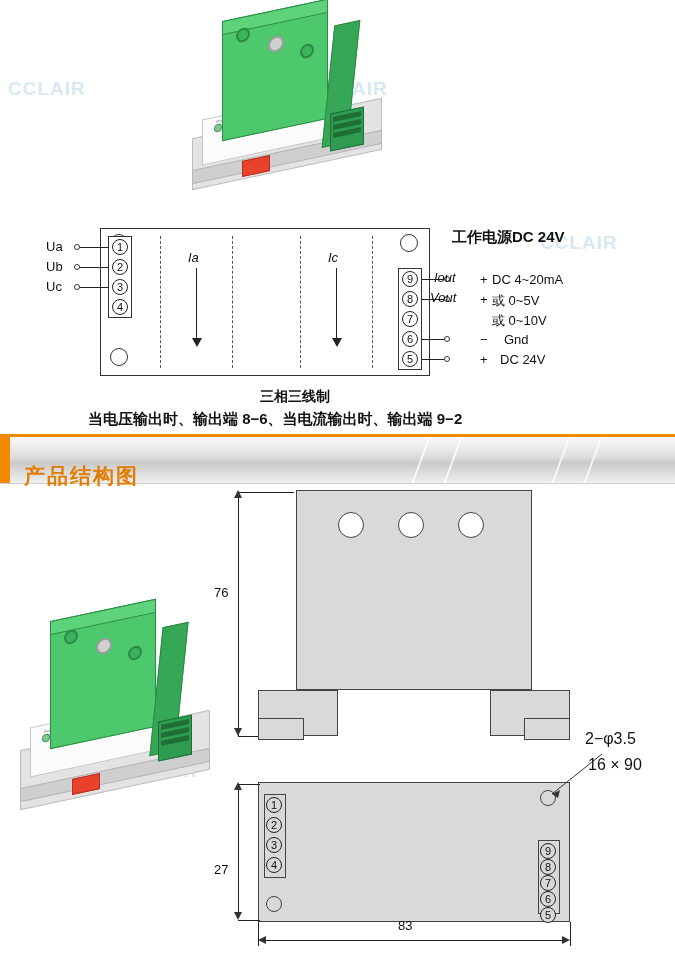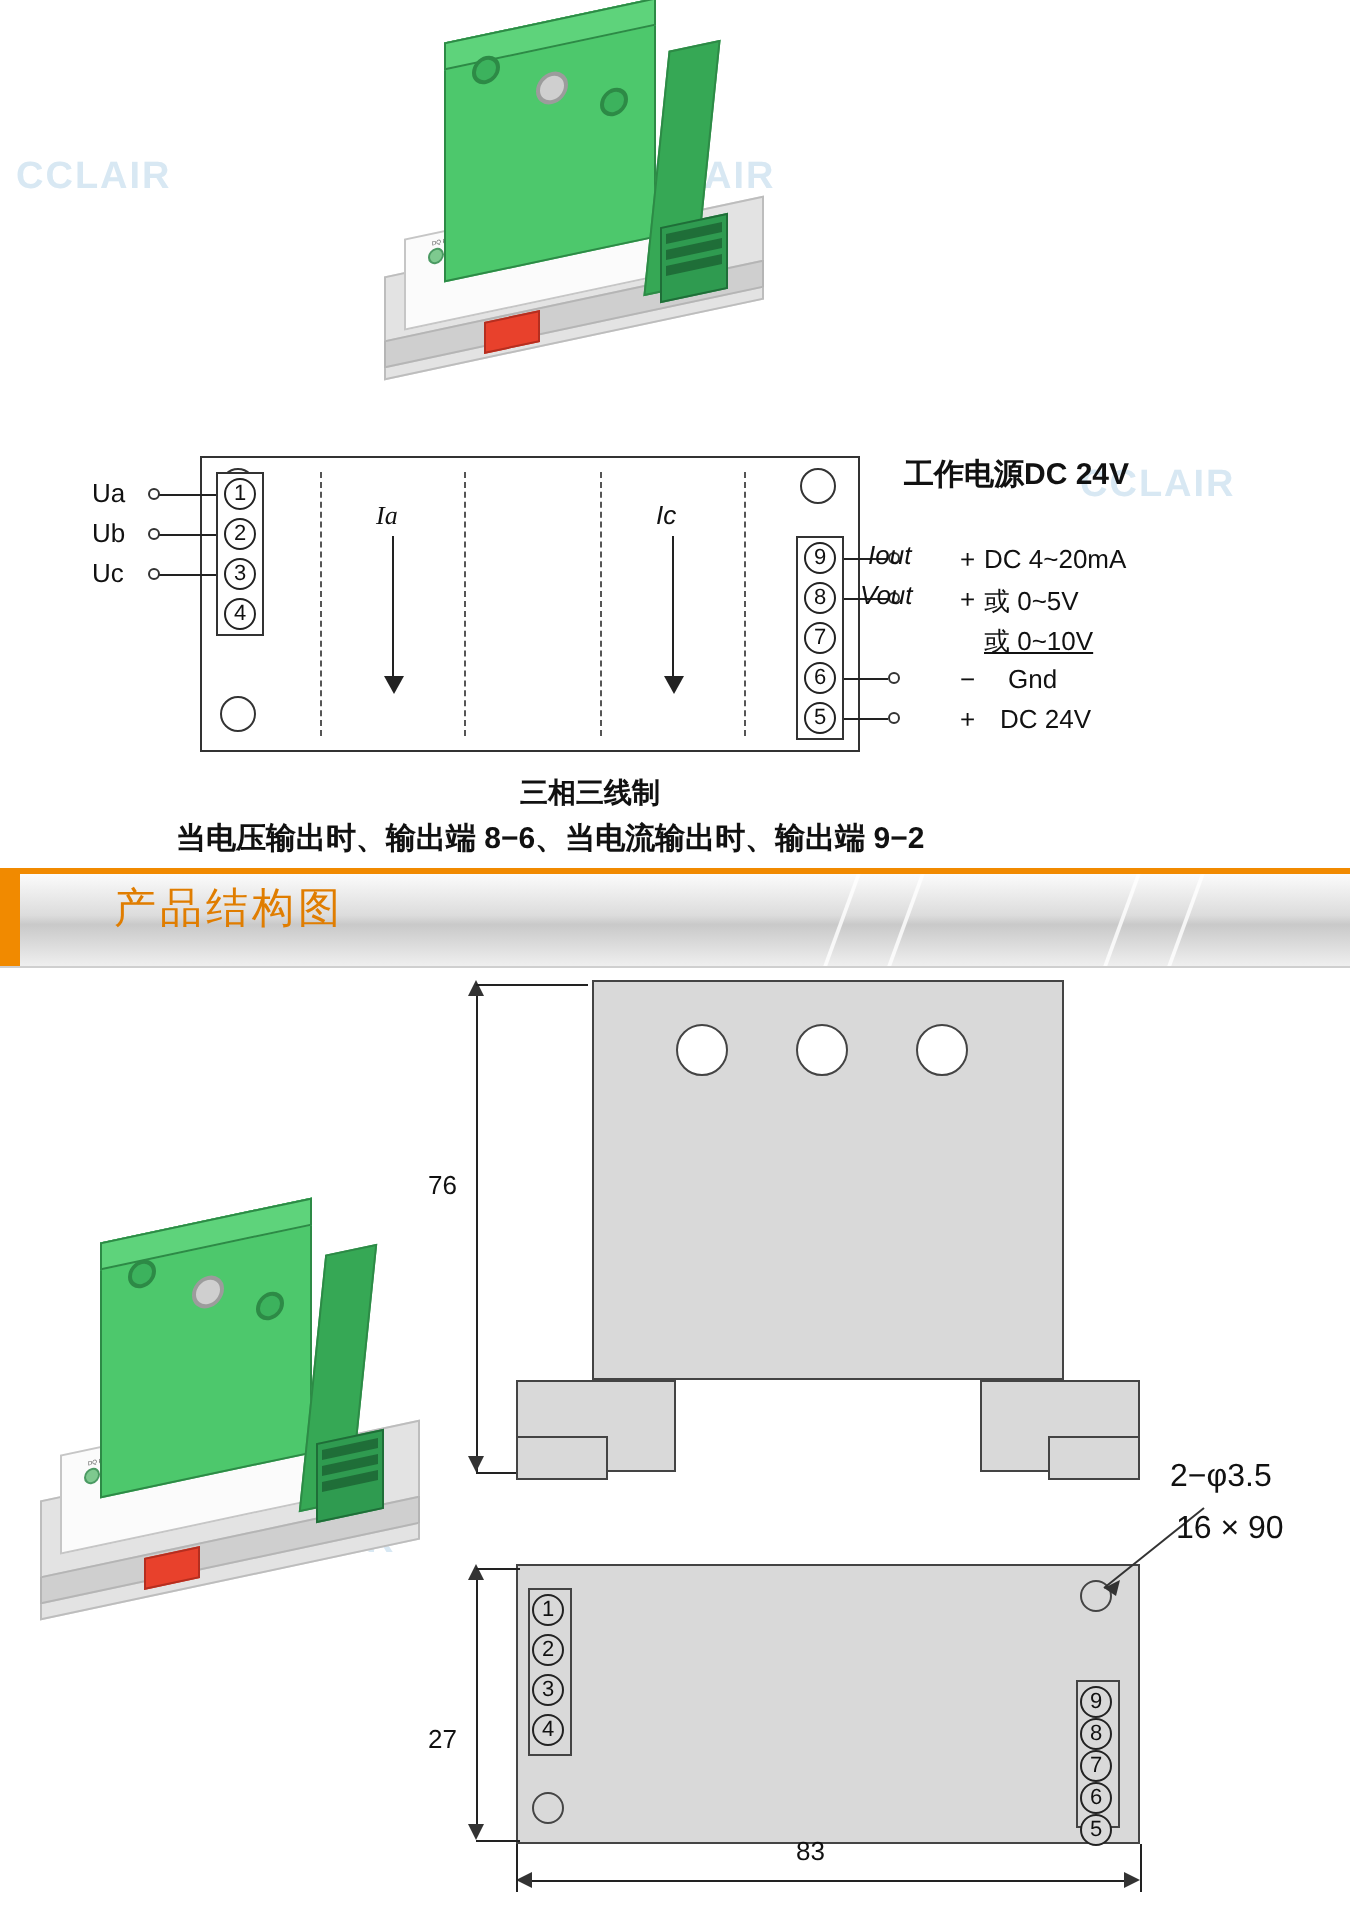--- a/index.html
+++ b/index.html
@@ -37,23 +37,22 @@
   }
 
   
   .banner{
     position:absolute;left:0;top:434px;width:675px;height:46px;
     background:linear-gradient(180deg,#fbfbfb 0%,#dcdcdc 45%,#c9c9c9 55%,#efefef 100%);
     border-top:3px solid #f18a00;border-bottom:1px solid #cfcfcf;
   }
   .banner .bar{position:absolute;left:0;top:0;width:10px;height:46px;background:#f18a00;}
   .banner .txt{
-    position:absolute;left:24px;top:3px;font-size:21px;font-weight:normal;color:#e07d00;
+    position:absolute;left:24px;top:25px;font-size:21px;font-weight:bold;color:#e07d00;
     letter-spacing:2px;
-    margin-left:33px;
   }
   .banner .slash{position:absolute;top:0;width:2px;height:46px;background:#ffffff;opacity:.8;transform:skewX(-20deg);}
 
   .diag-box{position:absolute;box-sizing:border-box;border:1px solid #333;background:#fff;}
   .gray-box{position:absolute;box-sizing:border-box;border:1px solid #444;background:#d6d6d6;}
 
   .dimtxt{position:absolute;font-size:13px;}
   .facetext{position:absolute;font-size:3px;color:#555;line-height:4px;white-space:nowrap;}
 </style>
 </head>
@@ -118,21 +117,21 @@
   <div class="lbl" style="left:46px;top:259px;">Ub</div>
   <div class="lbl" style="left:46px;top:279px;">Uc</div>
 
   <div class="dash-v" style="left:160px;top:236px;height:132px;"></div>
   <div class="dash-v" style="left:232px;top:236px;height:132px;"></div>
   <div class="dash-v" style="left:300px;top:236px;height:132px;"></div>
   <div class="dash-v" style="left:372px;top:236px;height:132px;"></div>
 
   <div class="vline" style="left:196px;top:268px;height:76px;"></div>
   <div class="rect" style="left:192px;top:338px;width:0;height:0;border-left:5px solid transparent;border-right:5px solid transparent;border-top:9px solid #222;"></div>
-  <div class="lbl" style="left:188px;top:250px;font-style:italic;font-family:Liberation Serif, serif;">Ia</div>
+  <div class="lbl" style="left:188px;top:250px;font-style:italic;">Ia</div>
 
   <div class="vline" style="left:336px;top:268px;height:76px;"></div>
   <div class="rect" style="left:332px;top:338px;width:0;height:0;border-left:5px solid transparent;border-right:5px solid transparent;border-top:9px solid #222;"></div>
   <div class="lbl" style="left:328px;top:250px;font-style:italic;">Ic</div>
 
   <div class="rect" style="left:398px;top:268px;width:24px;height:102px;border:1px solid #333;background:#fff;"></div>
   <div class="tnum" style="left:402px;top:271px;">9</div>
   <div class="tnum" style="left:402px;top:291px;">8</div>
   <div class="tnum" style="left:402px;top:311px;">7</div>
   <div class="tnum" style="left:402px;top:331px;">6</div>
@@ -150,21 +149,21 @@
   <div class="lbl lbl-b" style="left:452px;top:228px;font-size:15px;">工作电源DC 24V</div>
 
   <div class="lbl" style="left:434px;top:270px;"><span style="font-style:italic;">Iout</span></div>
   <div class="lbl" style="left:480px;top:272px;">+</div>
   <div class="lbl" style="left:492px;top:272px;">DC 4~20mA</div>
 
   <div class="lbl" style="left:430px;top:290px;"><span style="font-style:italic;">Vout</span></div>
   <div class="lbl" style="left:480px;top:292px;">+</div>
   <div class="lbl" style="left:492px;top:292px;">或  0~5V</div>
 
-  <div class="lbl" style="left:492px;top:312px;text-decoration:underline;">或 0~10V</div>
+  <div class="lbl" style="left:492px;top:312px;">或 0~10V</div>
 
   <div class="lbl" style="left:480px;top:332px;">−</div>
   <div class="lbl" style="left:504px;top:332px;">Gnd</div>
 
   <div class="lbl" style="left:480px;top:352px;">+</div>
   <div class="lbl" style="left:500px;top:352px;">DC 24V</div>
 
   <div class="lbl lbl-b" style="left:260px;top:388px;font-size:14px;">三相三线制</div>
   <div class="lbl lbl-b" style="left:88px;top:410px;font-size:15px;">当电压输出时、输出端 8−6、当电流输出时、输出端 9−2</div>
 

